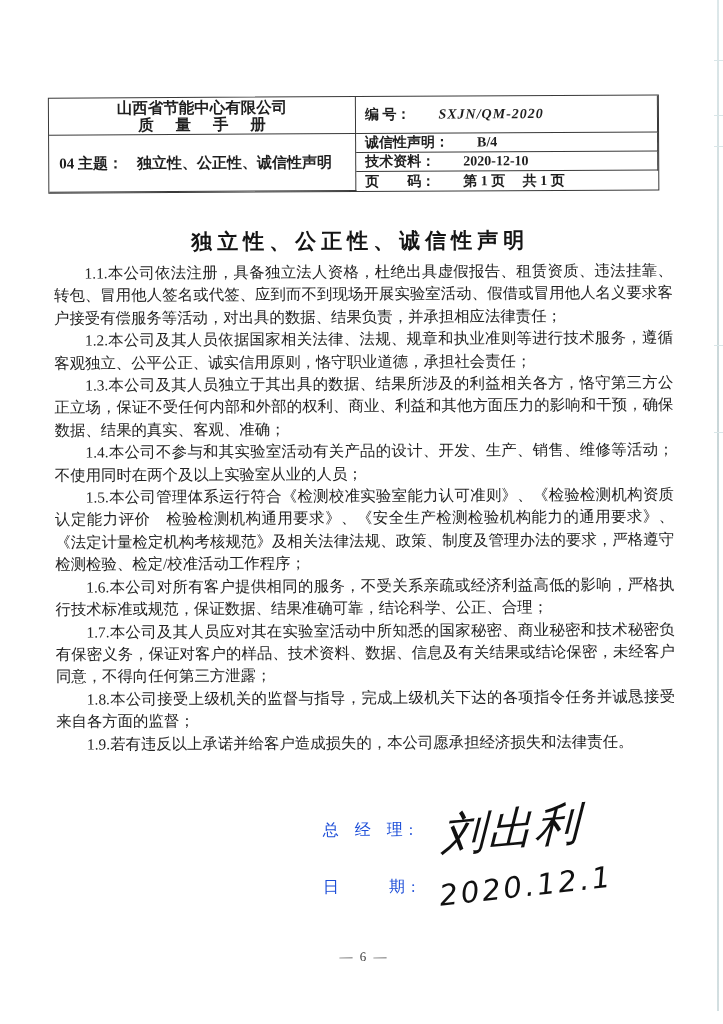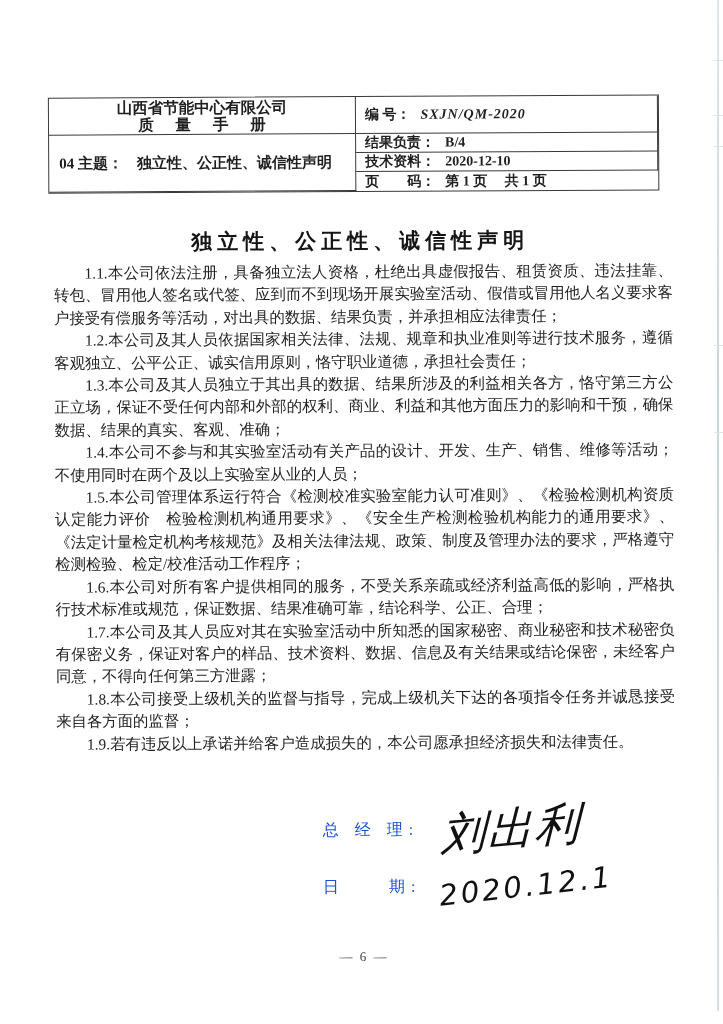--- a/index.html
+++ b/index.html
@@ -24,21 +24,21 @@
   .cell:last-child,.col-right{border-right:none;}
   .row-last{border-bottom:none;}
   .company-cell{
     grid-column:1;grid-row:1;flex-direction:column;justify-content:center;
     text-align:center;font-size:15.5px;line-height:17px;
   }
   .company-line2{letter-spacing:9px;text-indent:9px;}
   .subject-cell{grid-column:1;grid-row:2 / span 3;padding-left:10px;font-size:15px;}
   .subject-cell .gap{display:inline-block;width:14px;}
   .rcell{grid-column:2;padding-left:9px;font-size:14px;}
-  .rcell .val{margin-left:10px;text-align:center;}
+  .rcell .val{margin-left:28px;text-align:center;}
   .docno-val{font-style:italic;letter-spacing:1px;font-family:"Liberation Serif",serif;}
 
   
   .doc-title{
     position:absolute;top:227px;left:0;width:100%;text-align:center;
     font-size:21px;font-weight:bold;letter-spacing:5px;color:#151515;
   }
 
   
   .doc-body{position:absolute;top:261px;left:55px;right:49px;}
@@ -90,21 +90,21 @@
       <div class="cell rcell">
         <span>编 号：</span>
         <span class="val docno-val">SXJN/QM-2020</span>
       </div>
       <div class="cell subject-cell">
         <span>04 主题：</span>
         <span class="gap"></span>
         <span>独立性、公正性、诚信性声明</span>
       </div>
       <div class="cell rcell">
-        <span>结果负责：</span>
+        <span>诚信性声明：</span>
         <span class="val">B/4</span>
       </div>
       <div class="cell rcell">
         <span>技术资料：</span>
         <span class="val">2020-12-10</span>
       </div>
       <div class="cell rcell row-last">
         <span>页　　码：</span>
         <span class="val">第 1 页　 共 1 页</span>
       </div>

